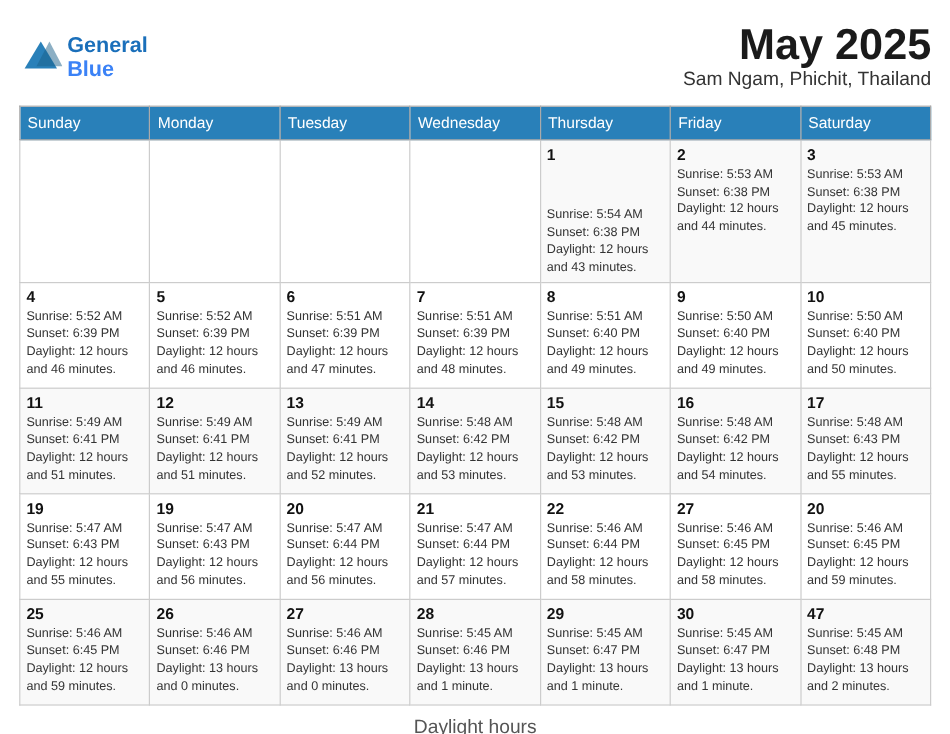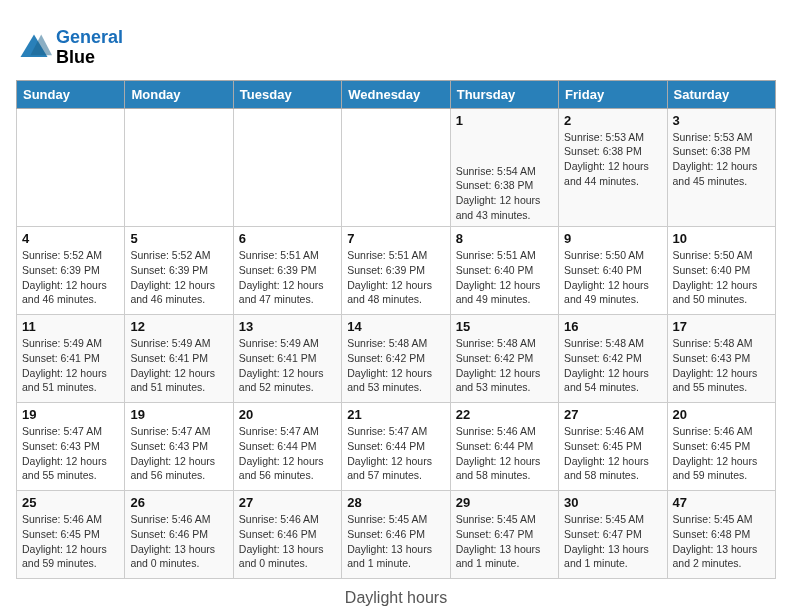--- a/index.html
+++ b/index.html
@@ -52,21 +52,21 @@
       width: 100%;
       border-collapse: collapse;
       font-size: 11px;
     }
     .calendar thead th {
       background-color: #2980b9;
       color: #fff;
       text-align: left;
       padding: 6px 6px;
       font-size: 13px;
-      font-weight: bold;
+      font-weight: normal;
       border: 1px solid #aaa;
     }
     .calendar tbody td {
       vertical-align: top;
       border: 1px solid #ccc;
       padding: 4px 5px;
       width: 108px;
       height: 88px;
       background: #fff;
       color: #333;
@@ -100,22 +100,26 @@
 <body>
 
 <div class="header">
   <div class="logo">
     <svg class="logo-icon" viewBox="0 0 40 40">
       <polygon points="20,5 35,30 5,30" fill="#2980b9"></polygon>
       <polygon points="28,5 40,28 16,28" fill="#1a5f8a" opacity="0.5"></polygon>
     </svg>
     <div class="logo-text">
       <div><span>General</span></div>
-      <div><span style="color:#000000">Blue</span></div>
+      <div><span style="color:#3b82f6">Blue</span></div>
     </div>
+  </div>
+  <div class="title-block">
+    <h1>May 2025</h1>
+    <h2>Sam Ngam, Phichit, Thailand</h2>
   </div>
 </div>
 
 <table class="calendar">
   <thead>
     <tr>
     <th>Sunday</th>
         <th>Monday</th>
         <th>Tuesday</th>
         <th>Wednesday</th>

